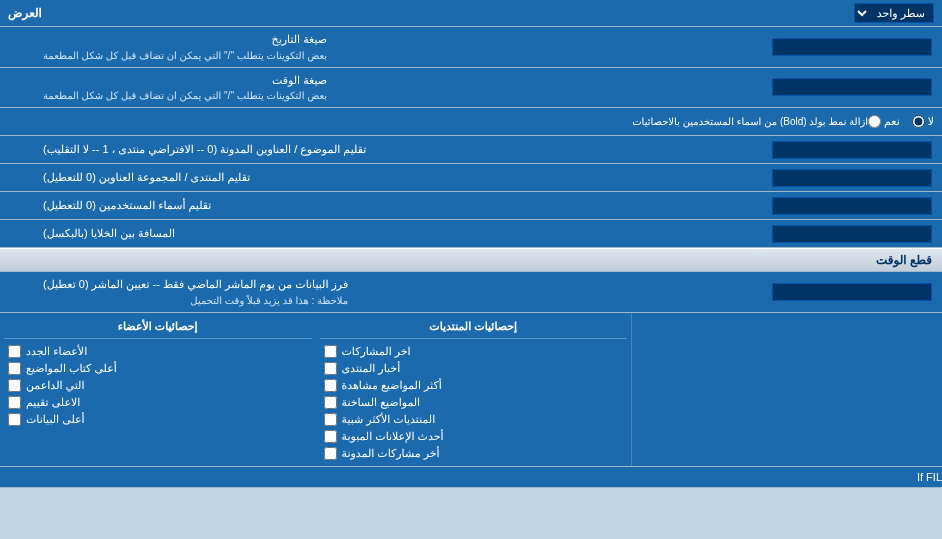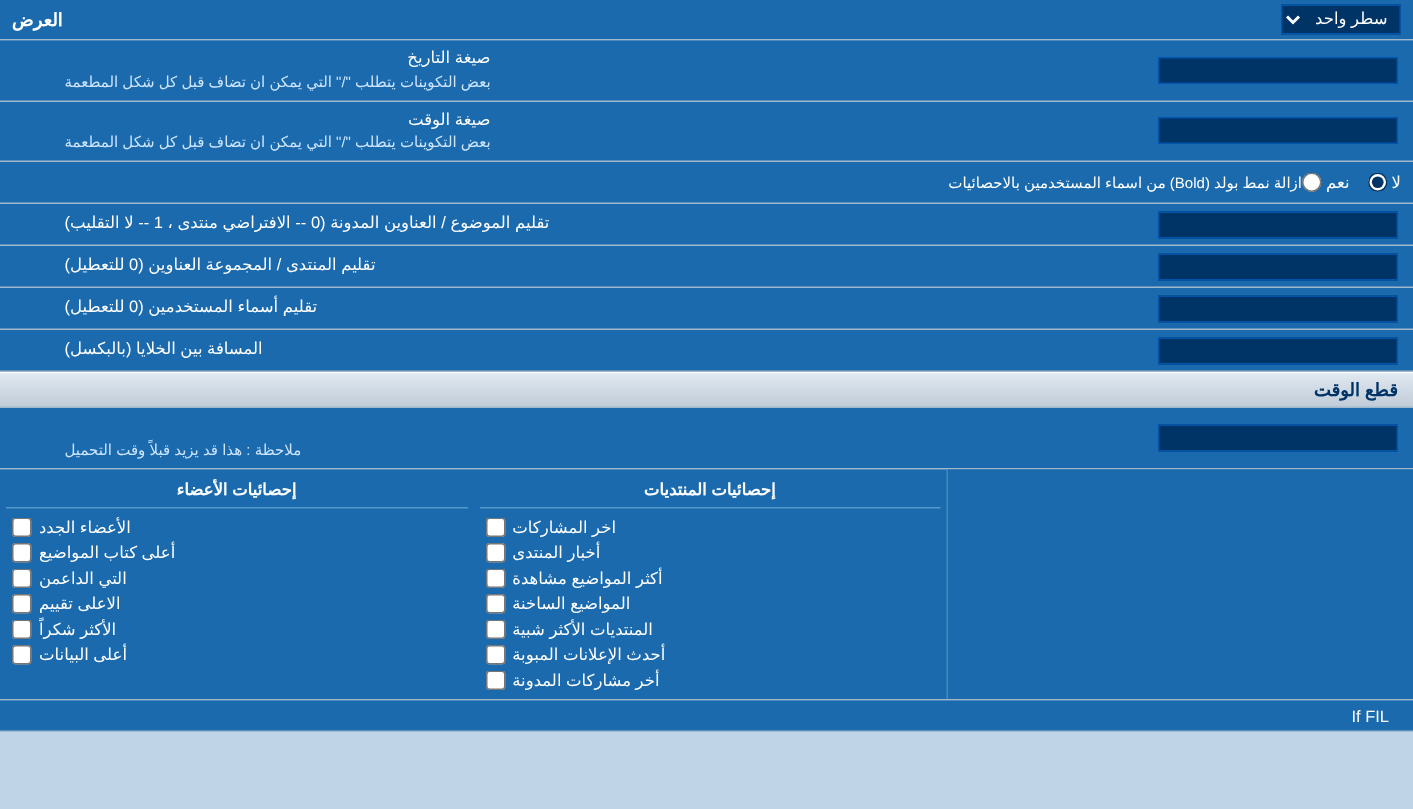--- a/index.html
+++ b/index.html
@@ -165,21 +165,21 @@
       gap: 5px;
       color: #fff;
       font-size: 11px;
       padding: 2px 4px;
       direction: rtl;
     }
 
     
     .bottom-note {
       background: #1a6aad;
-      padding: 3px 16px;
+      padding: 3px 0;
       border-bottom: 1px solid #a0b8cc;
     }
 
     .bottom-note-text {
       color: #fff;
       font-size: 11px;
       text-align: right;
     }
 
     input[type="radio"], input[type="checkbox"] {
@@ -271,21 +271,21 @@
   <div class="section-header">
     <span>قطع الوقت</span>
   </div>
 
   <div class="full-row">
     <div class="inp">
       <input type="text" style="">
     </div>
     <div class="lbl">
       <div>
-        <br>
+        <span>فرز البيانات من يوم الماشر الماضي فقط -- تعيين الماشر (0 تعطيل)</span><br>
         <small>ملاحظة : هذا قد يزيد قبلاً وقت التحميل</small>
       </div>
     </div>
   </div>
 
 
   <div class="stats-grid">
 
     <div style="flex: 0 0 310px; background: #1a6aad; padding: 4px;"></div>
 
@@ -333,24 +333,20 @@
       </div>
       <div class="stats-check-item">
         <span>التي الداعمن</span>
         <input type="checkbox" style="">
       </div>
       <div class="stats-check-item">
         <span>الاعلى تقييم</span>
         <input type="checkbox" style="">
       </div>
       <div class="stats-check-item">
-        <span>الأكثر شكراً</span>
-        <input type="checkbox" style="">
-      </div>
-      <div class="stats-check-item">
         <span>أعلى البيانات</span>
         <input type="checkbox" style="">
       </div>
     </div>
   </div>
 
   <div class="bottom-note">
     <span class="bottom-note-text">If FIL</span>
   </div>
 

